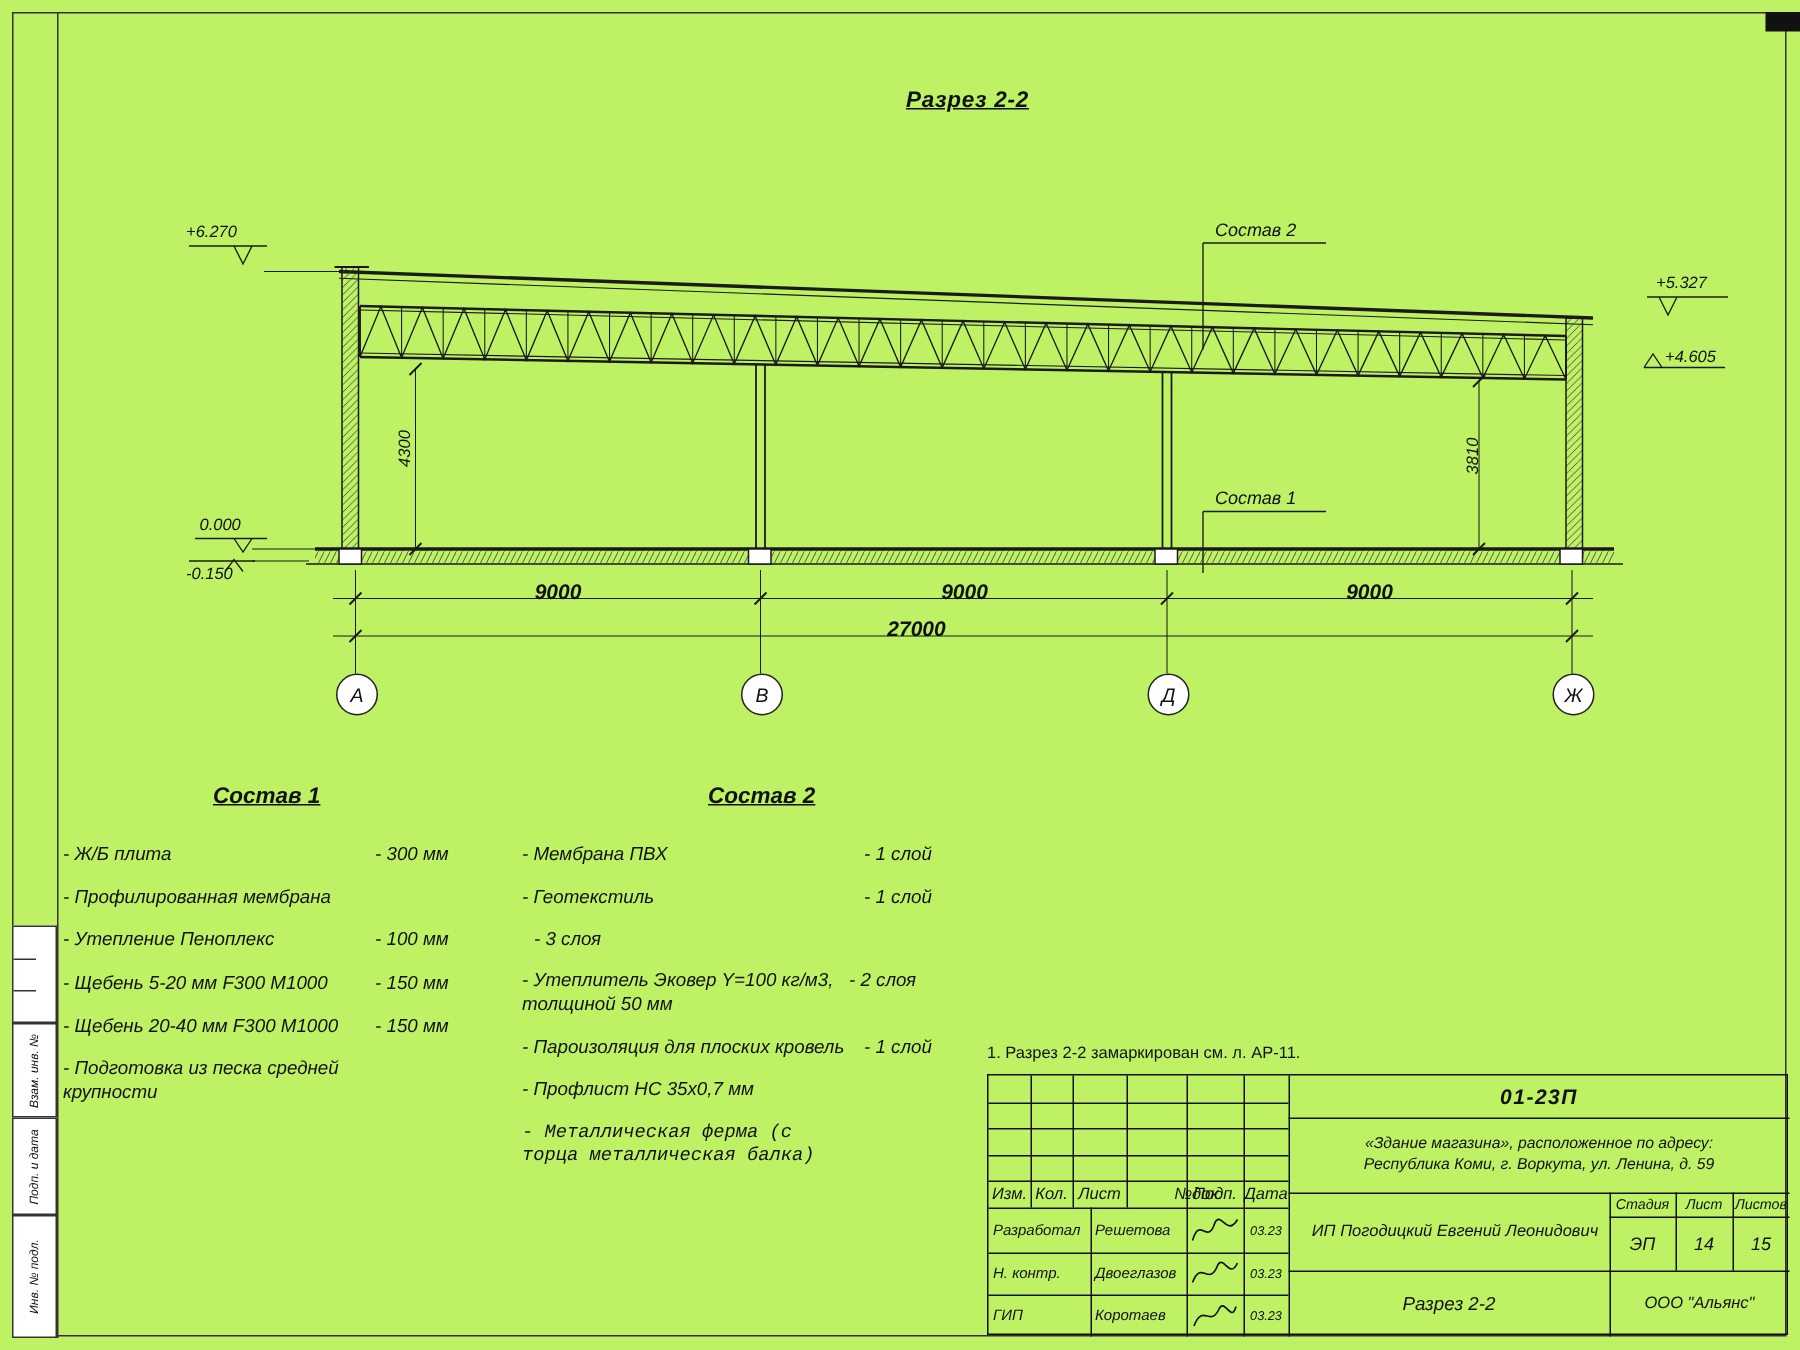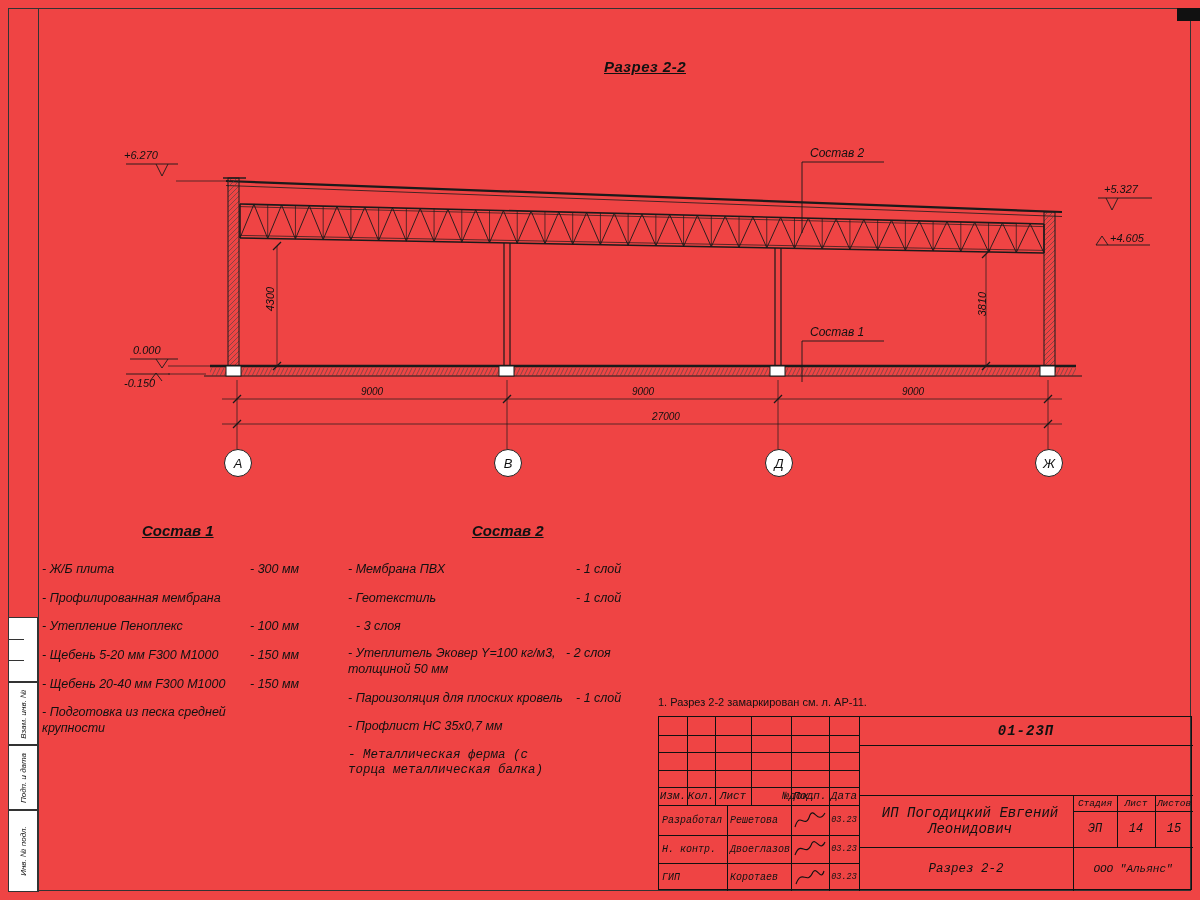--- a/index.html
+++ b/index.html
@@ -1,49 +1,49 @@
 <!DOCTYPE html>
 <html><head>
 <meta charset="utf-8">
 <style>
   html,body{margin:0;padding:0;background:#e8e8e8;}
-  .sheet{position:relative;width:1200px;height:900px;background:#ef4444;overflow:hidden;
+  .sheet{position:relative;width:1200px;height:900px;background:#bef264;overflow:hidden;
          font-family:"Liberation Sans",sans-serif;color:#111;}
   .frame{position:absolute;left:8px;top:8px;width:1183px;height:883px;border:1.2px solid #333;box-sizing:border-box;}
   .frame-inner-v{position:absolute;left:38px;top:8px;height:884px;width:0;border-left:1.4px solid #333;}
   .corner-mark{position:absolute;left:1177px;top:8px;width:23px;height:13px;background:#111;}
   .txt{position:absolute;white-space:nowrap;font-style:italic;}
   .title-main{font-size:15px;font-weight:bold;text-decoration:underline;letter-spacing:.5px;}
-  .dim{font-size:10px;}
+  .dim{font-size:14px;font-weight:bold;}
   .elev{font-size:11px;}
   .leader-lbl{font-size:12px;}
   .vdim{transform:rotate(-90deg);transform-origin:center;text-align:center;font-size:11px;}
   .axis-circle{position:absolute;width:26px;height:26px;border:1.1px solid #222;border-radius:50%;
                background:#fff;display:flex;align-items:center;justify-content:center;
                font-size:13px;font-style:italic;}
   .sec-head{position:absolute;font-size:15px;font-style:italic;font-weight:bold;text-decoration:underline;}
   .mat-list{position:absolute;font-size:12.5px;font-style:italic;}
   .mat-row{display:flex;align-items:flex-start;margin-bottom:13px;}
   .mat-name{flex:1 1 auto;white-space:normal;line-height:1.25;}
   .mat-val{flex:0 0 70px;margin-left:8px;white-space:nowrap;}
   .note{position:absolute;font-size:11px;}
   
   .tb{position:absolute;left:658px;top:716px;width:534px;height:174px;border:1.8px solid #111;box-sizing:border-box;font-style:italic;}
   .tb .hl{position:absolute;height:0;border-top:1px solid #111;}
   .tb .hlt{border-top-width:1.6px;}
   .tb .vl{position:absolute;width:0;border-left:1px solid #111;}
   .tb .vlt{border-left-width:1.6px;}
-  .tb .cell{position:absolute;display:flex;align-items:center;justify-content:center;text-align:center;overflow:hidden;font-family:Liberation Mono, monospace;}
+  .tb .cell{position:absolute;display:flex;align-items:center;justify-content:center;text-align:center;overflow:hidden;}
   .tb .small{font-size:11px;}
   .tb .role{font-size:10px;justify-content:flex-start;padding-left:3px;box-sizing:border-box;}
   .tb .nm{font-size:10px;justify-content:flex-start;padding-left:3px;box-sizing:border-box;}
   .tb .dt{font-size:8.5px;}
   .tb .doc{font-size:14px;font-weight:bold;letter-spacing:1px;}
   .tb .obj{font-size:10.5px;line-height:1.3;flex-direction:column;}
-  .tb .client{font-size:14px;padding:0 4px;}
+  .tb .client{font-size:11px;padding:0 4px;}
   .tb .stagehdr{font-size:9.5px;}
   .tb .stageval{font-size:12px;}
   .tb .dname{font-size:12.5px;}
   .tb .comp{font-size:11px;}
   
   .mbox{position:absolute;left:8px;width:30px;border:1px solid #333;box-sizing:border-box;background:#fff;}
   .mbox span{position:absolute;top:50%;left:50%;transform:translate(-50%,-50%) rotate(-90deg);
              white-space:nowrap;font-size:8px;font-style:italic;}
   .mline{position:absolute;height:0;border-top:1px solid #333;}
 </style>
@@ -189,21 +189,21 @@
 
   <div class="txt vdim" style="left:248px;top:293px;width:44px;">4300</div>
   <div class="txt vdim" style="left:960px;top:298px;width:44px;">3810</div>
 
   <div class="txt leader-lbl" style="left:810px;top:146px;">Состав 2</div>
   <div class="txt leader-lbl" style="left:810px;top:325px;">Состав 1</div>
 
   <div class="txt dim" style="left:342px;top:386px;width:60px;text-align:center;">9000</div>
   <div class="txt dim" style="left:613px;top:386px;width:60px;text-align:center;">9000</div>
   <div class="txt dim" style="left:883px;top:386px;width:60px;text-align:center;">9000</div>
-  <div class="txt dim" style="left:631px;top:411px;width:70px;text-align:center;">27000</div>
+  <div class="txt dim" style="left:576px;top:411px;width:70px;text-align:center;">27000</div>
 
   <div class="axis-circle" style="left:224px;top:449px;">
       <span>А</span>
     </div>
   <div class="axis-circle" style="left:494px;top:449px;">
       <span>В</span>
     </div>
   <div class="axis-circle" style="left:765px;top:449px;">
       <span>Д</span>
     </div>
@@ -326,20 +326,24 @@
 
     <div class="hl hlt" style="left:200px;top:28px;width:334px;"></div>
     <div class="hl hlt" style="left:200px;top:78px;width:334px;"></div>
     <div class="hl hlt" style="left:200px;top:130px;width:334px;"></div>
     <div class="vl vlt" style="left:414px;top:78px;height:96px;"></div>
     <div class="hl" style="left:414px;top:94px;width:120px;"></div>
     <div class="vl" style="left:458px;top:78px;height:52px;"></div>
     <div class="vl" style="left:496px;top:78px;height:52px;"></div>
 
     <div class="cell doc" style="left:200px;top:0;width:334px;height:28px;">01-23П</div>
+    <div class="cell obj" style="left:200px;top:28px;width:334px;height:50px;">
+      <span>«Здание магазина», расположенное по адресу:</span>
+      <span>Республика Коми, г. Воркута, ул. Ленина, д. 59</span>
+    </div>
     <div class="cell client" style="left:200px;top:78px;width:214px;height:52px;">ИП Погодицкий Евгений Леонидович</div>
     <div class="cell stagehdr" style="left:414px;top:78px;width:44px;height:16px;">Стадия</div>
     <div class="cell stagehdr" style="left:458px;top:78px;width:38px;height:16px;">Лист</div>
     <div class="cell stagehdr" style="left:496px;top:78px;width:38px;height:16px;">Листов</div>
     <div class="cell stageval" style="left:414px;top:94px;width:44px;height:36px;">ЭП</div>
     <div class="cell stageval" style="left:458px;top:94px;width:38px;height:36px;">14</div>
     <div class="cell stageval" style="left:496px;top:94px;width:38px;height:36px;">15</div>
     <div class="cell dname" style="left:200px;top:130px;width:214px;height:44px;">Разрез 2-2</div>
     <div class="cell comp" style="left:414px;top:130px;width:120px;height:44px;">ООО "Альянс"</div>
   </div>

